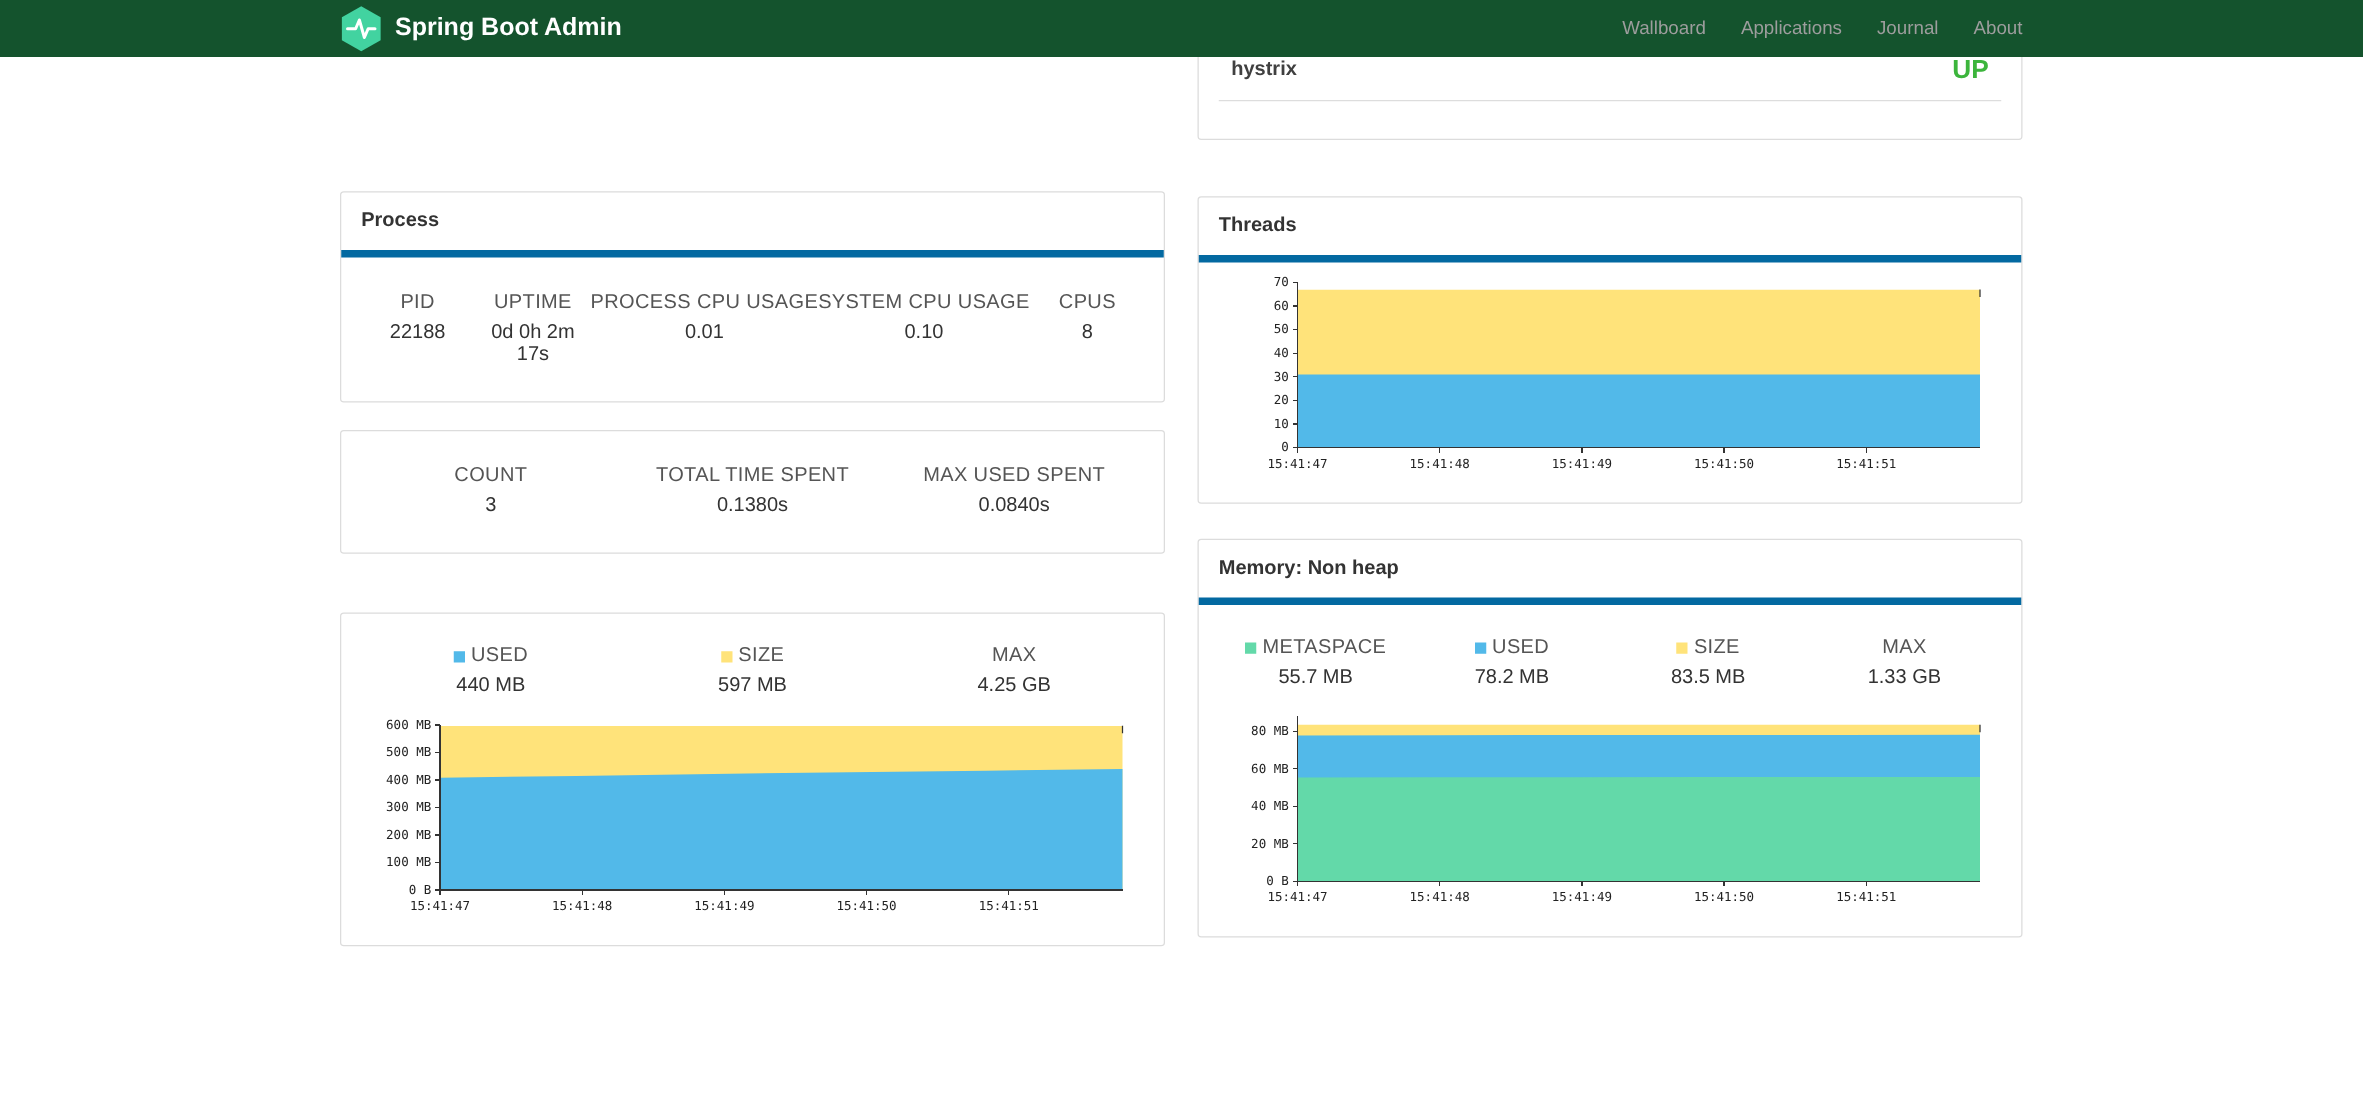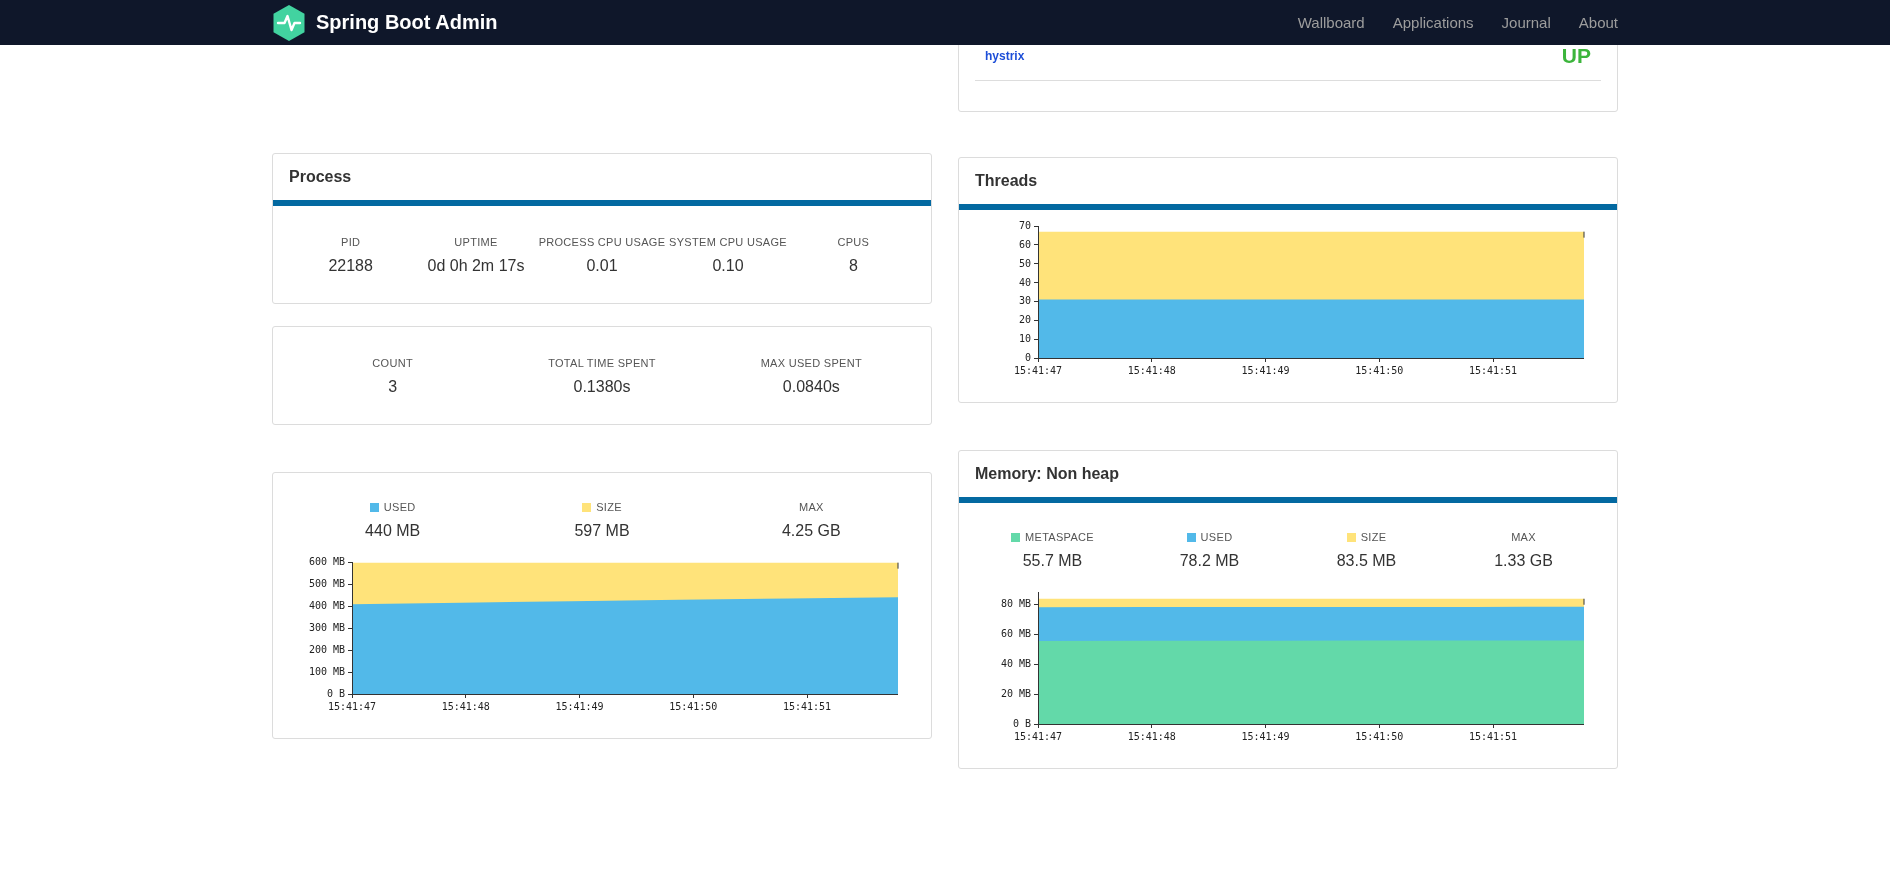--- a/index.html
+++ b/index.html
@@ -1,21 +1,21 @@
 <!DOCTYPE html>
 <html><head>
 <meta charset="utf-8">
 <style>
   * { box-sizing: border-box; }
   html,body { margin:0; padding:0; background:#fff; color:#333;
     font-family:"Liberation Sans", sans-serif; }
 
   
   .navbar { position:fixed; top:0; left:0; right:0; height:45px;
-    background:#0f172a; z-index:100; }
+    background:#14532d; z-index:100; }
   .nav-inner { width:1346px; margin:0 auto; height:45px;
     display:flex; align-items:center; justify-content:space-between; }
   .brand { display:flex; align-items:center; gap:10px; color:#fff;
     font-size:20px; font-weight:bold; cursor:pointer; }
   .brand svg { display:block; }
   .nav-links { display:flex; list-style:none; margin:0; padding:0; }
   .nav-links li { color:#9d9d9d; font-size:15px; padding:0 14px;
     line-height:45px; cursor:pointer; white-space:nowrap; }
   .nav-links li:last-child { padding-right:0; }
 
@@ -25,33 +25,33 @@
   .col { width:660px; display:flex; flex-direction:column; }
   .col-left { padding-top:153px; }
 
   
   .panel { background:#fff; border:1px solid #dcdcdc; border-radius:3px; }
   .panel-heading { padding:14px 16px; font-size:16px; font-weight:bold;
     color:#333; border-bottom:6px solid #0369a1; }
   .panel-process { margin-bottom:22px; }
   .panel-gc { margin-bottom:47px; }
   .panel-health { margin-top:-15px; margin-bottom:45px; }
-  .panel-threads { margin-bottom:47px; }
+  .panel-threads { margin-bottom:28px; }
 
   
   .panel-health .panel-body { padding:58px 16px 30px; }
   .health-row { display:flex; justify-content:space-between;
     align-items:center; padding:0 10px 12px; border-bottom:1px solid #ddd; }
-  .health-name { font-size:12px; font-weight:600; color:#1d4ed8; }
+  .health-name { font-size:16px; font-weight:600; color:#404040; }
   .health-status { font-size:21px; font-weight:bold; color:#3cb53c; }
 
   
   .stats-row { display:flex; padding:30px 15px 28px; }
   .stat { flex:1; text-align:center; }
-  .stat-label, .legend-label { font-size:11px; color:#555;
+  .stat-label, .legend-label { font-size:16px; color:#555;
     letter-spacing:.3px; display:flex; align-items:center;
     justify-content:center; line-height:12px; white-space:nowrap; }
   .stat-value, .legend-value { font-size:16px; color:#333; margin-top:9px; }
   .legend-row { display:flex; padding:28px 15px 6px; }
   .legend-item { flex:1; text-align:center; }
   .sw { display:inline-block; width:9px; height:9px; margin-right:5px;
     flex:none; }
   .sw-yellow { background:#ffe37a; }
   .sw-blue   { background:#52b9e9; }
   .sw-green  { background:#63d9a9; }

